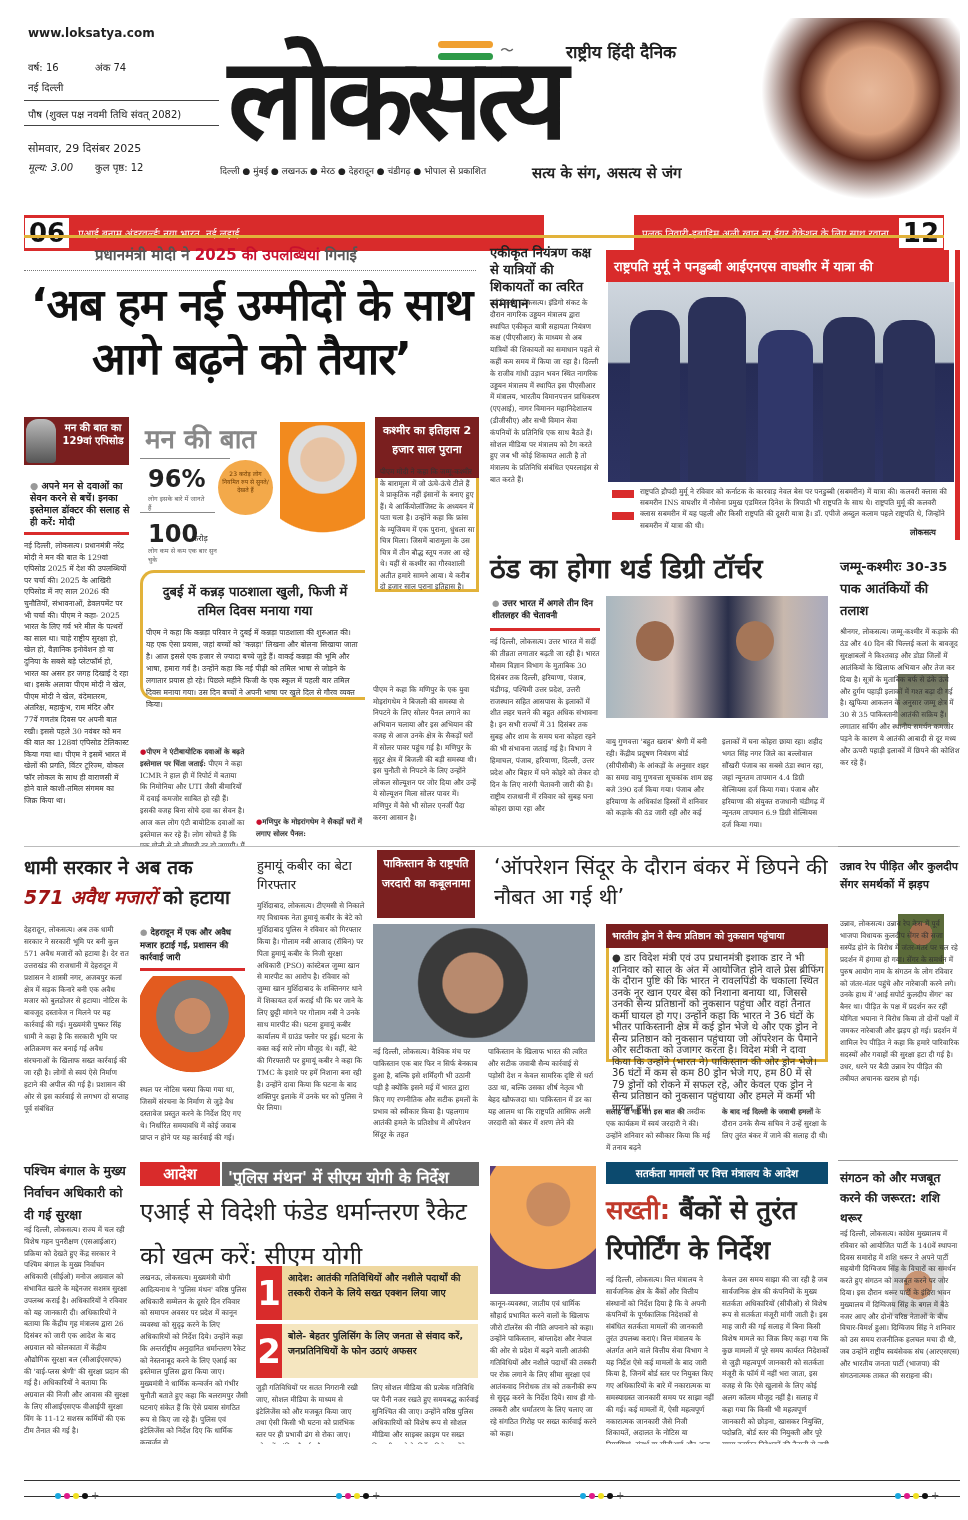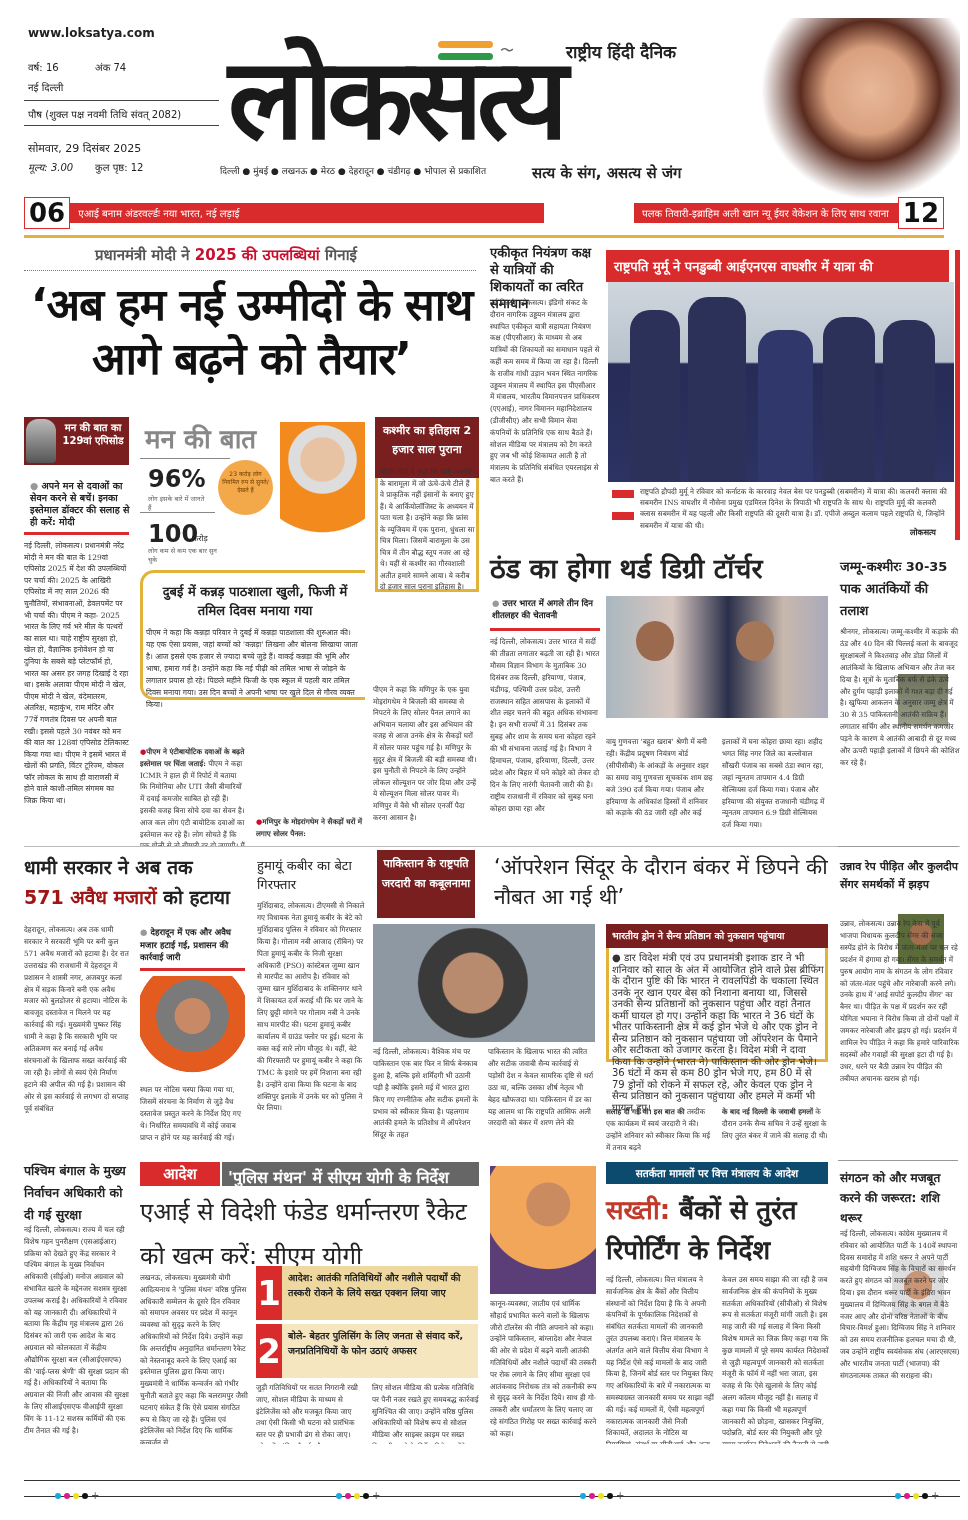--- a/index.html
+++ b/index.html
@@ -16,21 +16,21 @@
   #logo { left: 228px; top: 36px; width: 300px; height: 125px; font-size: 112px; font-weight: 900; letter-spacing: -6px; line-height: 125px; color: #1a1a1a; font-family: "DejaVu Serif", serif; }
   #logo-bar { left: 228px; top: 70px; width: 320px; height: 8px; background: #1a1a1a; }
   #tricolor { left: 438px; top: 38px; width: 55px; height: 22px; }
   #tagline-top { left: 566px; top: 40px; font-size: 17px; font-weight: bold; }
   #cities { left: 220px; top: 164px; font-size: 9px; }
   #slogan { left: 532px; top: 162px; font-size: 15px; font-weight: bold; }
   #model-photo { left: 760px; top: 18px; width: 200px; height: 182px; background: radial-gradient(circle at 55% 40%, #e7b89a 0%, #d9a07e 28%, #5a2b1f 45%, #fff 70%); }
 
   
   #teaser { left: 24px; top: 203px; width: 920px; height: 32px; }
-  .teaser-box { position: absolute; top: 0; height: 20px; background: #d92b2b; color: #fff; font-size: 10px; display: flex; align-items: center; }
+  .teaser-box { position: absolute; top: 12px; height: 36px; background: #d92b2b; color: #fff; font-size: 10px; display: flex; align-items: center; }
   .teaser-num { background: #fff; color: #111; font-weight: 900; font-size: 26px; height: 32px; display: flex; align-items: center; padding: 0 4px; border: 1px solid #d92b2b; line-height: 1; }
   #teaser-underline { left: 24px; top: 235px; width: 920px; height: 3px; background: #e2b23a; }
 
   
   #kicker { left: 95px; top: 244px; font-size: 15px; font-weight: bold; color: #555; }
   #kicker-rule { left: 24px; top: 270px; width: 452px; border-top: 1px dotted #777; }
   #lead-head { left: 24px; top: 278px; width: 455px; font-size: 44px; font-weight: 900; line-height: 54px; color: #111; letter-spacing: -1px; text-align: center; }
 
   .red-box { background: #7a1f1f; color: #fff; font-weight: bold; text-align: center; }
 </style>
@@ -152,21 +152,21 @@
 <div class="abs body-text" style="left:722px;top:736px;width:106px;height:104px;overflow:hidden;font-size:7.2px;line-height:11.9px;">इलाकों में घना कोहरा छाया रहा। शहीद भगत सिंह नगर जिले का बल्लोवाल सौंखरी पंजाब का सबसे ठंडा स्थान रहा, जहां न्यूनतम तापमान 4.4 डिग्री सेल्सियस दर्ज किया गया। पंजाब और हरियाणा की संयुक्त राजधानी चंडीगढ़ में न्यूनतम तापमान 6.9 डिग्री सेल्सियस दर्ज किया गया।</div>
 
 <div class="abs" style="left:840px;top:556px;width:120px;font-size:13px;font-weight:bold;line-height:22px;">जम्मू-कश्मीरः 30-35 पाक आतंकियों की तलाश</div>
 <div class="abs" style="left:898px;top:674px;width:50px;height:52px;background:linear-gradient(#6b6f5a,#9aa08a);"></div>
 <div class="abs body-text" style="left:840px;top:626px;width:120px;height:214px;overflow:hidden;font-size:7.2px;line-height:11.9px;">श्रीनगर, लोकसत्य। जम्मू-कश्मीर में कड़ाके की ठंड और 40 दिन की चिल्लई कलां के बावजूद सुरक्षाबलों ने किश्तवाड़ और डोडा जिलों में आतंकियों के खिलाफ अभियान और तेज कर दिया है। सूत्रों के मुताबिक बर्फ से ढंके ऊंचे और दुर्गम पहाड़ी इलाकों में गश्त बढ़ा दी गई है। खुफिया आकलन के अनुसार जम्मू क्षेत्र में 30 से 35 पाकिस्तानी आतंकी सक्रिय हैं। लगातार सर्चिंग और स्थानीय समर्थन कमजोर पड़ने के कारण ये आतंकी आबादी से दूर मध्य और ऊपरी पहाड़ी इलाकों में छिपने की कोशिश कर रहे हैं।</div>
 
 <div class="abs" style="left:24px;top:846px;width:936px;border-top:1px solid #bbb;"></div>
 
 <div class="abs" style="left:24px;top:852px;width:225px;font-size:19px;font-weight:900;line-height:30px;">
   <span>धामी सरकार ने अब तक</span><br>
-  <span style="color:#a01515;">571 अवैध मजारों</span>
+  <span style="color:#a01515;font-style:italic;">571 अवैध मजारों</span>
   <span>को हटाया</span>
 </div>
 <div class="abs body-text" style="left:24px;top:924px;width:105px;height:218px;overflow:hidden;font-size:7.2px;line-height:11.9px;">देहरादून, लोकसत्य। अब तक धामी सरकार ने सरकारी भूमि पर बनी कुल 571 अवैध मजारों को हटाया है। देर रात उत्तराखंड की राजधानी में देहरादून में प्रशासन ने शास्त्री नगर, अजबपुर कलां क्षेत्र में सड़क किनारे बनी एक अवैध मजार को बुलडोजर से हटाया। नोटिस के बावजूद दस्तावेज न मिलने पर यह कार्रवाई की गई। मुख्यमंत्री पुष्कर सिंह धामी ने कहा है कि सरकारी भूमि पर अतिक्रमण कर बनाई गई अवैध संरचनाओं के खिलाफ सख्त कार्रवाई की जा रही है। लोगों से स्वयं ऐसे निर्माण हटाने की अपील की गई है। प्रशासन की ओर से इस कार्रवाई से लगभग दो सप्ताह पूर्व संबंधित</div>
 <div class="abs" style="left:140px;top:926px;width:105px;font-size:8.5px;font-weight:bold;line-height:12.5px;">
   <span style="color:#999;">● </span><span>देहरादून में एक और अवैध मजार हटाई गई, प्रशासन की कार्रवाई जारी</span>
 </div>
 <div class="abs" style="left:140px;top:968px;width:105px;height:3px;background:#d92b2b;"></div>
 <div class="abs" style="left:140px;top:976px;width:105px;height:100px;background:radial-gradient(circle at 50% 40%, #c88a66 0 22%, #7a7a7a 23% 45%, #e35b1f 46% 70%, #fff 71%);"></div>
 <div class="abs body-text" style="left:140px;top:1084px;width:105px;height:58px;overflow:hidden;font-size:7.2px;line-height:11.9px;">स्थल पर नोटिस चस्पा किया गया था, जिसमें संरचना के निर्माण से जुड़े वैध दस्तावेज प्रस्तुत करने के निर्देश दिए गए थे। निर्धारित समयावधि में कोई जवाब प्राप्त न होने पर यह कार्रवाई की गई।</div>
 

